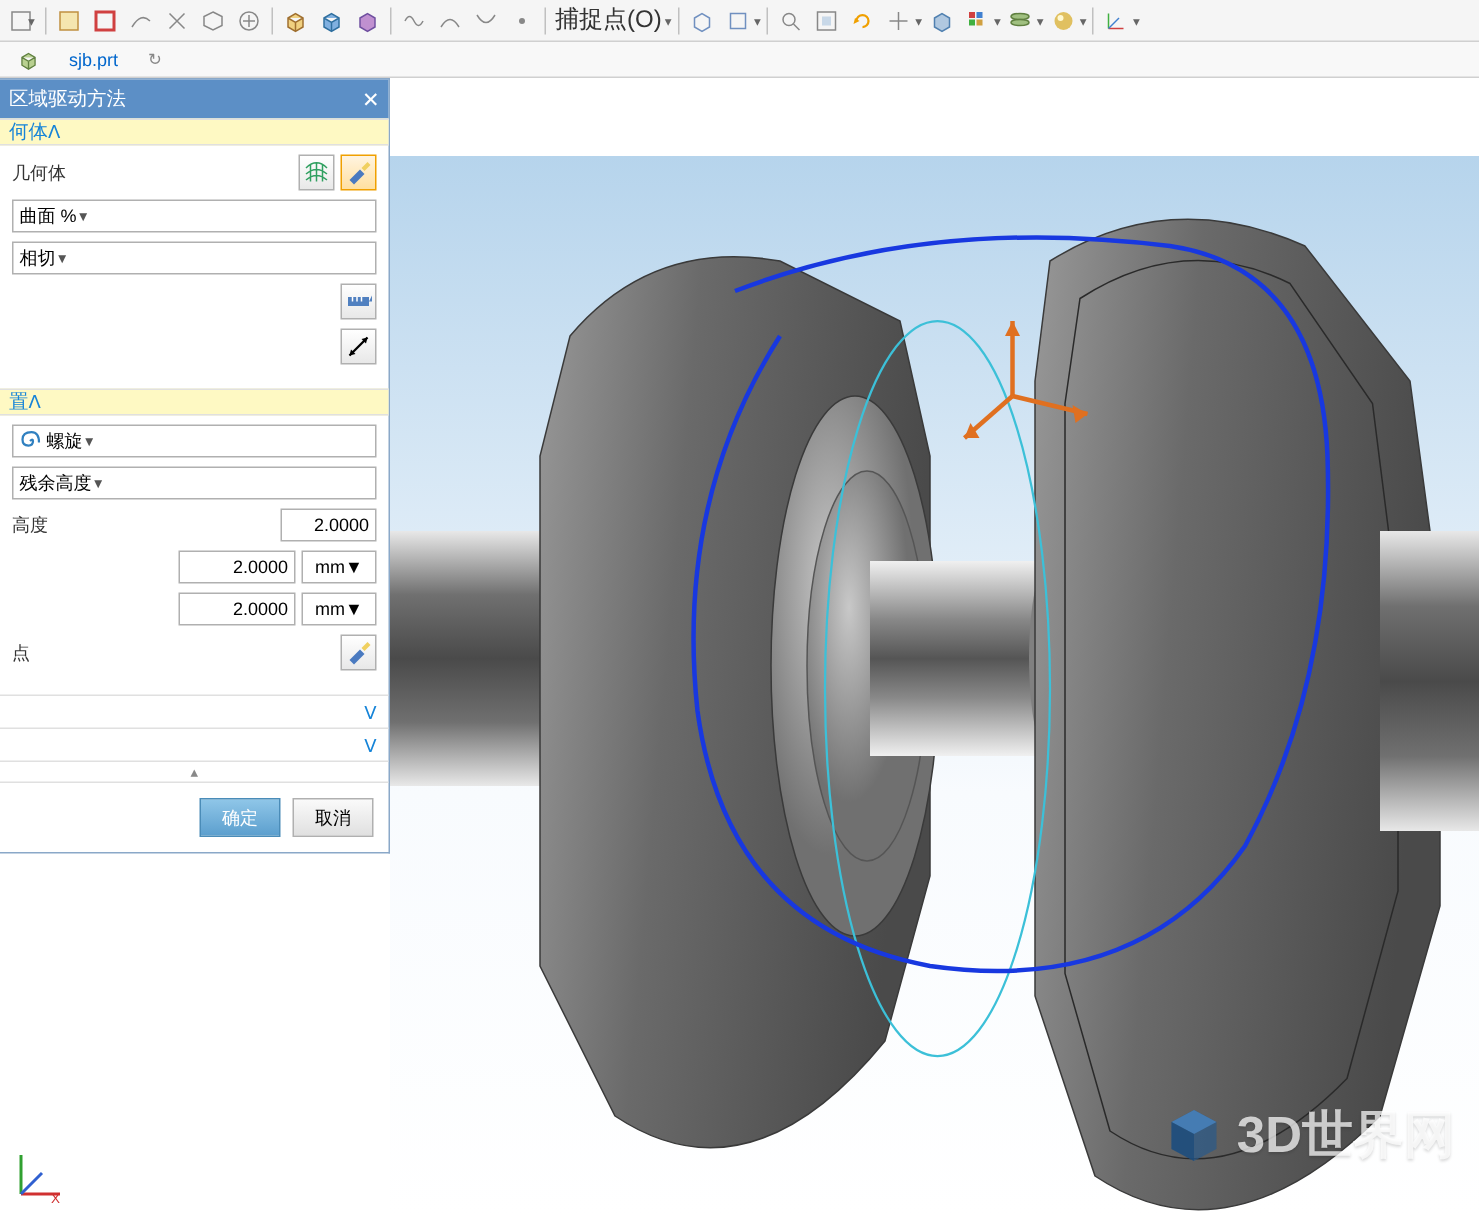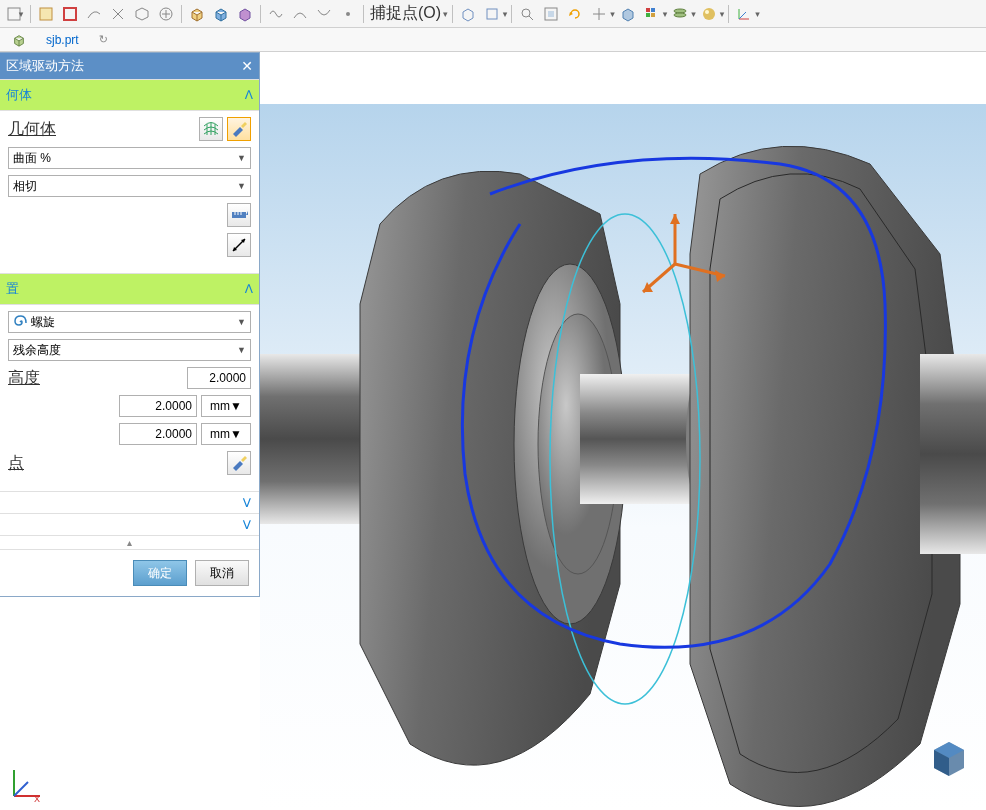--- a/index.html
+++ b/index.html
@@ -15,32 +15,32 @@
 
 .filetab-bar { height: 24px; background: #f8f8f8; border-bottom: 1px solid #d0d0d0; display: flex; align-items: center; padding-left: 4px; }
 .filetab { display: flex; align-items: center; gap: 20px; padding: 0 8px; font-size: 12px; color: #0066cc; height: 22px; }
 .filetab .ft-icon { width: 14px; height: 14px; }
 
 
 .panel { position: absolute; left: 0; top: 52px; width: 260px; background: #fff; border: 1px solid #8aa8c8; border-left: none; z-index: 10; }
 .panel-title { height: 26px; background: #5c8fc6; color: #fff; font-size: 13px; display: flex; align-items: center; justify-content: space-between; padding: 0 6px; }
 .panel-title .close-x { cursor: pointer; font-size: 14px; }
 
-.section-header { height: 32px; background: #bef264; border-bottom: 1px solid #e0e0e0; border-top: 1px solid #e0e0e0; display: flex; align-items: center; justify-content: space-between; padding: 0 6px; font-size: 13px; color: #1684d8; cursor: pointer; }
+.section-header { height: 18px; background: #fef9c3; border-bottom: 1px solid #e0e0e0; border-top: 1px solid #e0e0e0; display: flex; align-items: center; padding: 0 6px; font-size: 13px; color: #1684d8; cursor: pointer; }
 .section-header .chev { color: #1684d8; font-size: 12px; }
 .section-body { padding: 6px 8px 10px 8px; }
 
 .row { display: flex; align-items: center; margin-bottom: 6px; gap: 4px; }
 .row.right { justify-content: flex-end; }
-.lbl { font-size: 16px; color: #333; text-decoration: underline; }
+.lbl { font-size: 12px; color: #333; }
 
 .icon-btn { width: 24px; height: 24px; border: 1px solid #b0b0b0; background: linear-gradient(#fff,#e8e8e8); display: flex; align-items: center; justify-content: center; cursor: pointer; }
 .icon-btn.active { border-color: #f0a000; background: linear-gradient(#fff4e0,#ffe0a0); }
 
-.select { border: 1px solid #b0b0b0; background: #fff; font-size: 12px; padding: 2px 4px; height: 22px; display: flex; align-items: center; justify-content: space-between; cursor: pointer; }
+.select { border: 1px solid #b0b0b0; background: #fff; font-size: 12px; padding: 2px 4px; height: 22px; display: flex; align-items: center; cursor: pointer; }
 .select .arr { font-size: 9px; color: #555; }
 
 .num-input { border: 1px solid #b0b0b0; background: #fff; font-size: 12px; text-align: right; padding: 2px 4px; height: 22px; width: 78px; }
 .unit-select { border: 1px solid #b0b0b0; background: #fff; font-size: 12px; padding: 2px 4px; height: 22px; width: 50px; display: flex; align-items: center; justify-content: center; }
 
 .collapsed-section { height: 22px; border-top: 1px solid #e0e0e0; display: flex; align-items: center; justify-content: flex-end; padding: 0 8px; }
 .collapsed-section .chev-down { color: #1684d8; font-size: 12px; }
 
 .divider-grip { height: 14px; display: flex; align-items: center; justify-content: center; border-top: 1px solid #e0e0e0; cursor: pointer; }
 .divider-grip .grip { font-size: 10px; color: #888; }
@@ -288,20 +288,21 @@
           <polygon points="-32,28 -22,28 -28,18" fill="#e07020"></polygon>
     </g>
   </svg>
 
   <div class="watermark">
     <svg class="wm-cube" viewBox="0 0 42 42">
       <path d="M21 4 L36 12 L36 30 L21 38 L6 30 L6 12 Z" fill="#2a5a8a" opacity="0.7"></path>
       <path d="M21 4 L36 12 L21 20 L6 12 Z" fill="#4a8aca" opacity="0.7"></path>
       <path d="M21 20 L21 38 L6 30 L6 12 Z" fill="#1a4a7a" opacity="0.7"></path>
     </svg>
+    <span>3D世界网</span>
   </div>
 </div>
 
 <svg class="wcs" viewBox="0 0 40 40">
   <line x1="8" y1="32" x2="8" y2="6" stroke="#30a030" stroke-width="2"></line>
   <line x1="8" y1="32" x2="34" y2="32" stroke="#d03030" stroke-width="2"></line>
   <line x1="8" y1="32" x2="22" y2="18" stroke="#3060d0" stroke-width="2"></line>
   <text x="28" y="38" font-size="9" fill="#d03030">X</text>
 </svg>
 </div>

